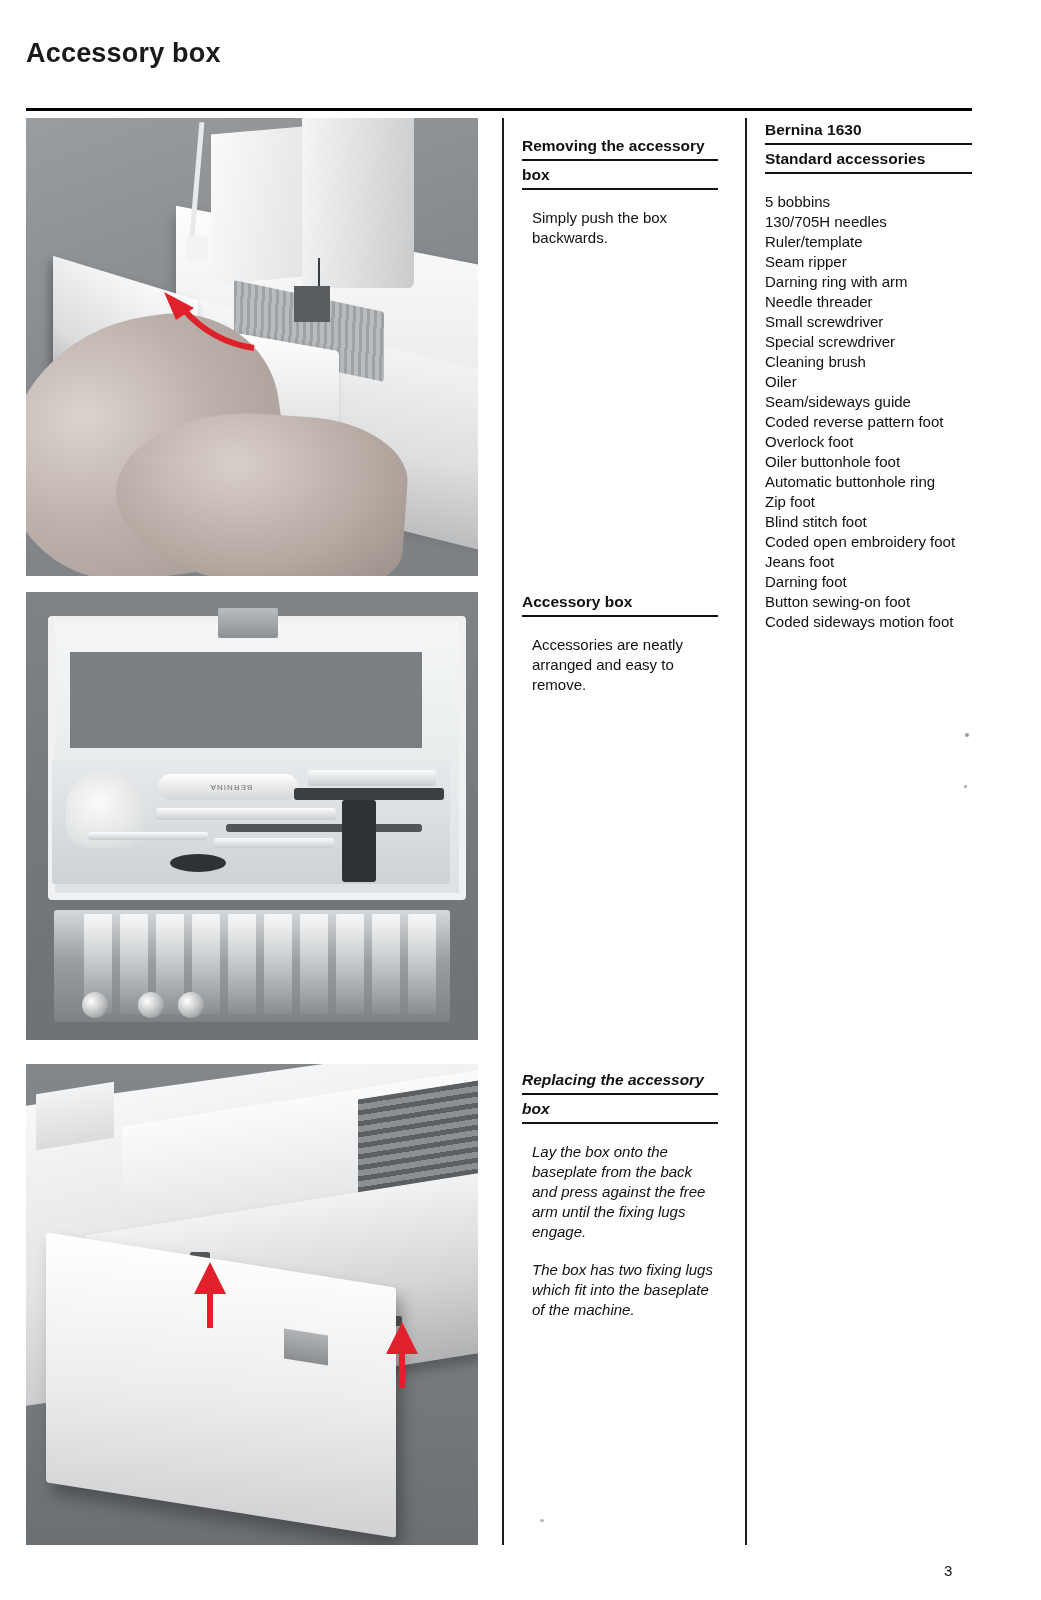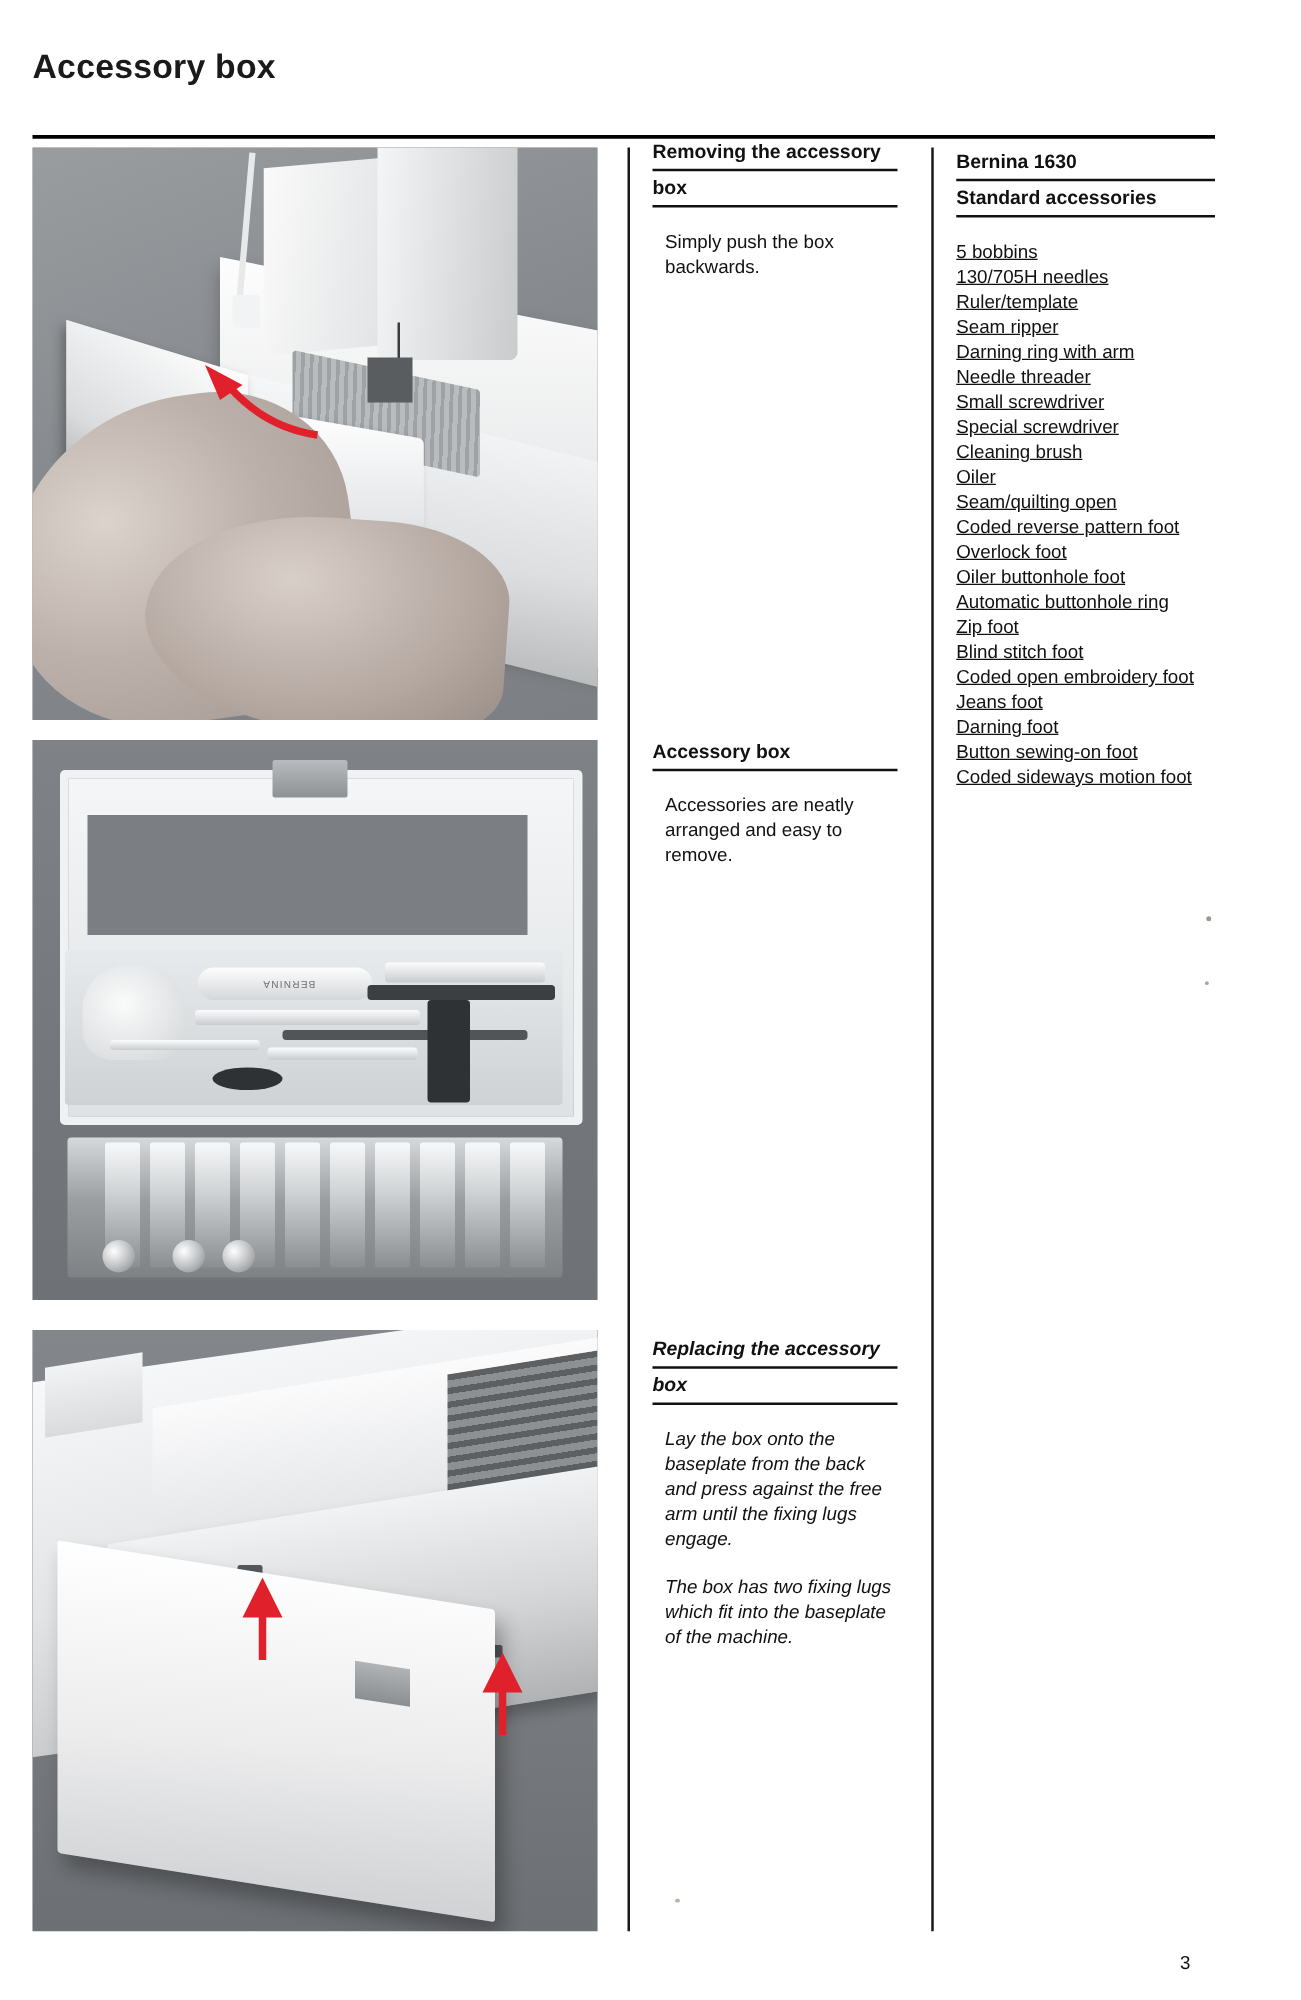--- a/index.html
+++ b/index.html
@@ -268,24 +268,23 @@
   }
   .body-text p { margin: 0 0 18px 10px; }
 
   .acc-list {
     list-style: none;
     margin: 0;
     padding: 0;
     font-size: 15px;
     line-height: 20px;
     color:#111;
-    text-decoration:underline;
-  }
-
-  .block-removing  { top: 110px; }
+  }
+
+  .block-removing  { top: 134px; }
   .block-accbox    { top: 590px; }
   .block-replacing { top: 1068px; font-style: italic; }
   .block-bernina   { top: 118px; }
 
   .gap-after-head { height: 16px; }
 
   
   .page-number {
     position:absolute;
     left: 944px;
@@ -442,21 +441,21 @@
       <li>5 bobbins</li>
       <li>130/705H needles</li>
       <li>Ruler/template</li>
       <li>Seam ripper</li>
       <li>Darning ring with arm</li>
       <li>Needle threader</li>
       <li>Small screwdriver</li>
       <li>Special screwdriver</li>
       <li>Cleaning brush</li>
       <li>Oiler</li>
-      <li>Seam/quilting open</li>
+      <li>Seam/sideways guide</li>
       <li>Coded reverse pattern foot</li>
       <li>Overlock foot</li>
       <li>Oiler buttonhole foot</li>
       <li>Automatic buttonhole ring</li>
       <li>Zip foot</li>
       <li>Blind stitch foot</li>
       <li>Coded open embroidery foot</li>
       <li>Jeans foot</li>
       <li>Darning foot</li>
       <li>Button sewing-on foot</li>

